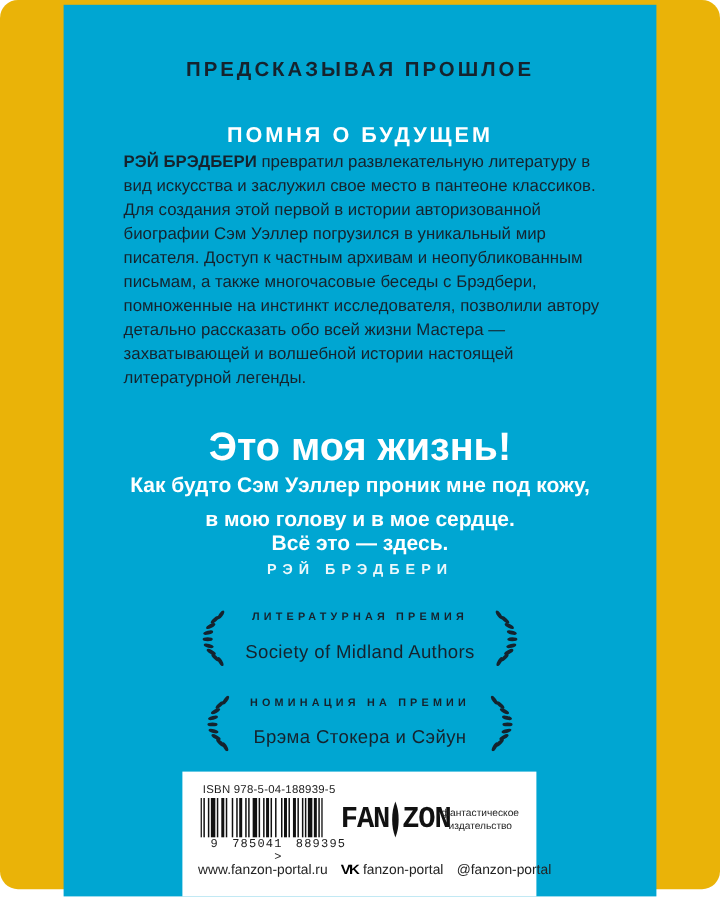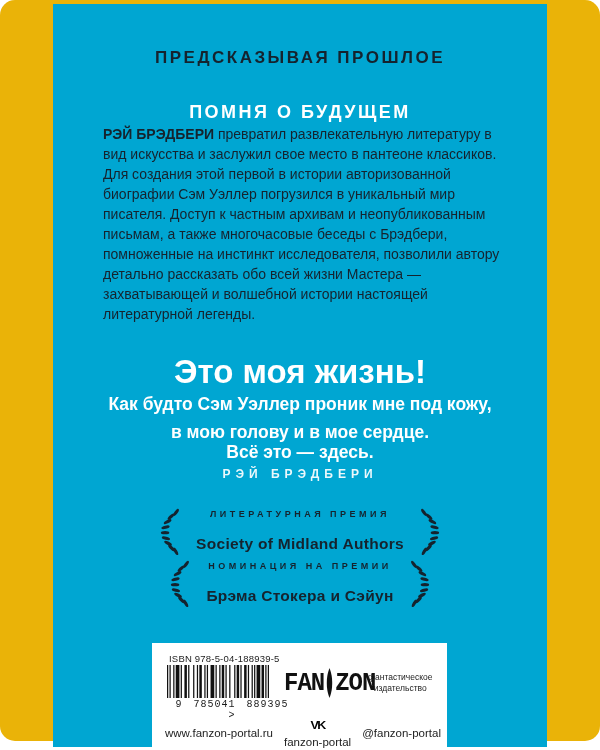--- a/index.html
+++ b/index.html
@@ -23,24 +23,24 @@
           font-size:33px; font-weight:bold; color:#ffffff; }
   .q-line { position:absolute; left:0; width:100%; text-align:center;
           font-size:17.5px; font-weight:bold; color:#ffffff; line-height:24px; }
   .q-l1 { top:388px; } .q-l2 { top:416px; } .q-l3 { top:436px; }
   .q-attr { position:absolute; top:463px; left:0; width:100%; text-align:center;
           font-size:12px; font-weight:bold; letter-spacing:5px;
           color:rgba(255,255,255,0.92); }
 
   .award { position:absolute; left:0; width:100%; display:flex;
            justify-content:center; align-items:center; gap:14px; color:#15232e; }
-  .award-1 { top:503px; } .award-2 { top:555px; }
+  .award-1 { top:503px; } .award-2 { top:574px; }
   .award-text { text-align:center; }
   .award-label { font-size:9px; font-weight:bold; letter-spacing:3.5px; }
-  .award-title { font-size:15.5px; font-weight:bold; margin-top:16px;
+  .award-title { font-size:15.5px; font-weight:normal; margin-top:16px;
                  letter-spacing:0.3px; }
   .laurel { width:22px; height:48px; color:#15232e; flex:0 0 auto; }
   .laurel.right { transform:scaleX(-1); }
 
   .imprint { position:absolute; left:99px; top:639px; width:295px; height:104px;
              background:#ffffff; color:#1c1c1c; }
   .isbn { position:absolute; left:17px; top:10px; font-size:9.5px;
           letter-spacing:0.2px; }
   .barcode { position:absolute; left:15px; top:22px; width:102px; height:33px; }
   .bc-digits { position:absolute; left:17px; top:56px; width:126px;
@@ -49,21 +49,21 @@
   .fanzon { position:absolute; left:132px; top:20px; width:86px; height:40px;
           display:flex; align-items:center;font-family:Liberation Mono, monospace; }
   .fanzon-word { font-size:24px; font-weight:bold; letter-spacing:-1px;
           transform:scaleY(1.05); color:#111; }
   .lens { width:9px; height:40px; margin:0 1px; flex:0 0 auto; }
   .tagline { position:absolute; left:216px; top:29px; font-size:8.5px;
           line-height:11px; color:#222;text-align:center; }
   .links { position:absolute; left:13px; top:75px; width:275px; display:flex;
           align-items:center; gap:11px; font-size:11.5px; color:#222;
           white-space:nowrap;text-align:center; }
-  .vk-group { display:flex; align-items:center; gap:4px;flex-direction:column; }
+  .vk-group { display:flex; align-items:center; gap:4px; }
   .vk-glyph { font-weight:bold; font-size:12.5px; letter-spacing:-1.5px;
           color:#000; transform:scaleY(0.9); }
 </style>
 </head>
 <body>
 
 <div class="page">
   <div class="cover">
 
     <div class="hdr1">ПРЕДСКАЗЫВАЯ ПРОШЛОЕ</div>

